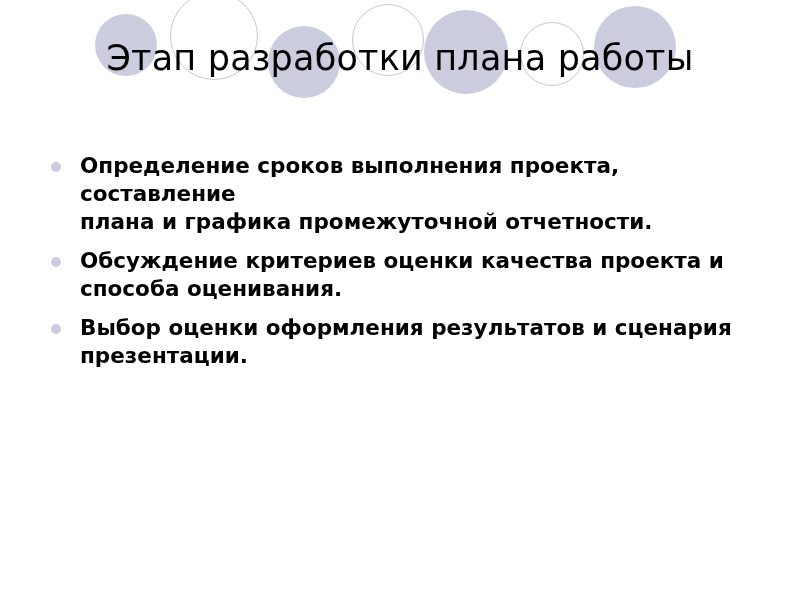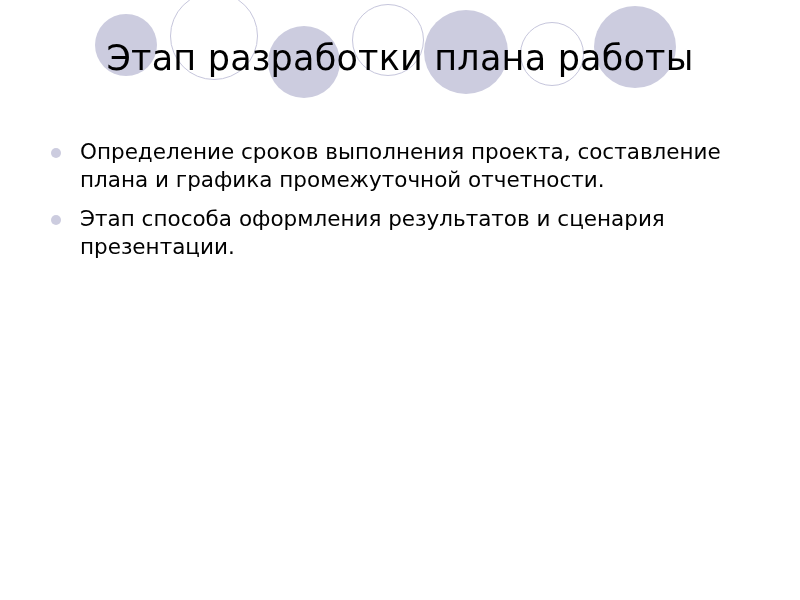--- a/index.html
+++ b/index.html
@@ -48,24 +48,25 @@
     text-align: center;
     font-size: 35px;
     color: #000000;
     letter-spacing: 0.2px;
     line-height: 1.15;
     z-index: 3;
     white-space: nowrap;
   }
   .body {
     position: absolute;
-    top: 138px;
+    top: 152px;
     left: 40px;
     width: 720px;
     z-index: 2;
+    font-weight: bold;
   }
   ul.bullets {
     list-style: none;
     margin: 0;
     padding: 0;
   }
   ul.bullets > li {
     position: relative;
     padding-left: 40px;
     margin-bottom: 11px;
@@ -97,17 +98,18 @@
     <div class="circle filled" style="left:424px; top:10px;  width:84px;  height:84px;"></div>
     <div class="circle outlined" style="left:520px; top:22px;  width:62px;  height:62px;"></div>
     <div class="circle filled" style="left:594px; top:6px;   width:82px;  height:82px;"></div>
   </div>
 
   <div class="title">Этап разработки плана работы</div>
 
   <div class="body">
     <ul class="bullets">
       <li>Определение сроков выполнения проекта, составление<br>плана и графика промежуточной отчетности.</li>
-      <li>Этап способа оформления результатов и сценария презентации.</li>
+      <li>Обсуждение критериев оценки качества проекта и способа оценивания.</li>
+      <li>Выбор оценки оформления результатов и сценария презентации.</li>
     </ul>
   </div>
 
 </div>
 
 </body></html>

